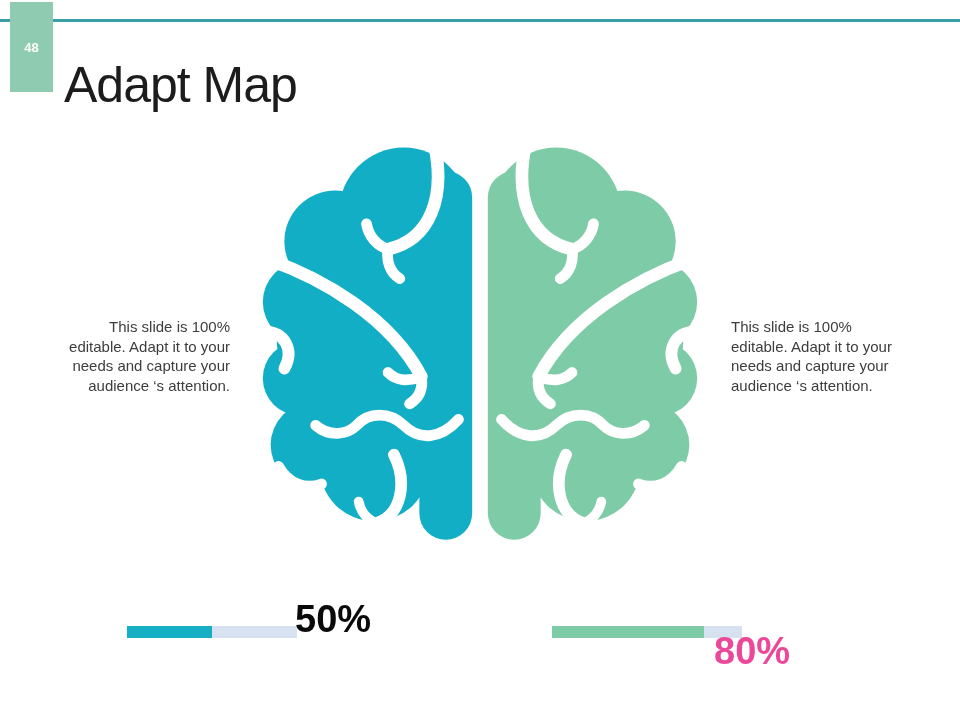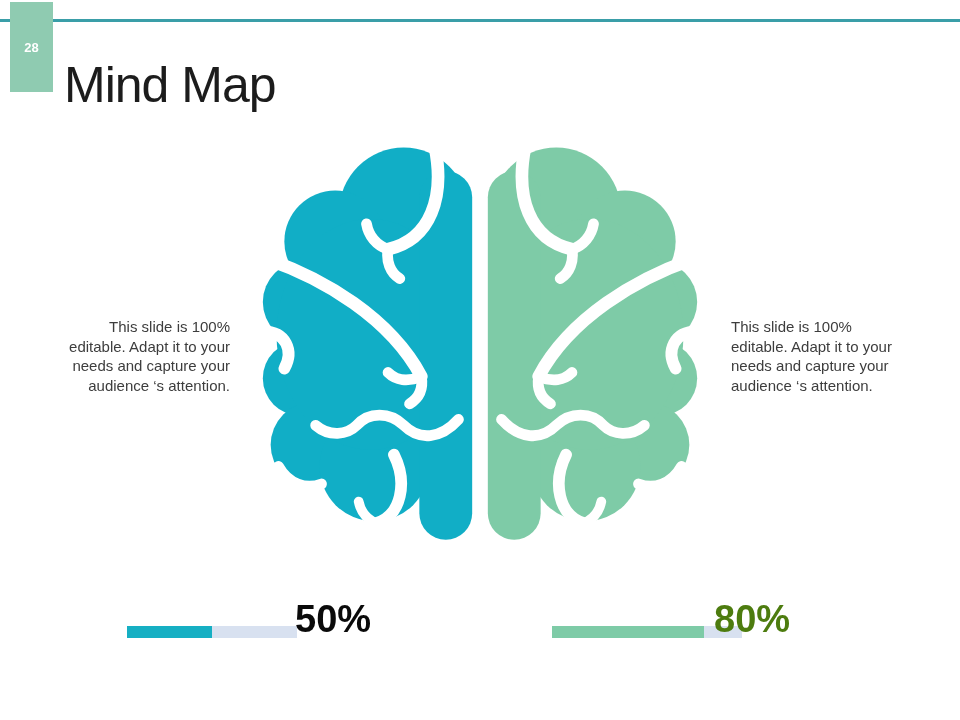--- a/index.html
+++ b/index.html
@@ -31,24 +31,24 @@
   }
 </style>
 </head>
 <body>
 
 <div class="slide">
 
   <div class="top-rule" style="background-color: rgb(58, 158, 168);"></div>
 
   <div class="page-badge" style="background-color: rgb(143, 203, 177); color: rgb(255, 255, 255);">
-    <span>28</span>
+    <span>48</span>
   </div>
 
-  <h1 class="title" style="color: rgb(28, 28, 28);">Mind Map</h1>
+  <h1 class="title" style="color: rgb(28, 28, 28);">Adapt Map</h1>
 
   <div class="note left" style="color: rgb(61, 61, 61);">This slide is 100% editable. Adapt it to your needs and capture your audience ‘s attention.</div>
 
   <div class="note right" style="color: rgb(61, 61, 61);">This slide is 100% editable. Adapt it to your needs and capture your audience ‘s attention.</div>
 
   <svg class="brain" viewBox="0 0 460 420" xmlns="http://www.w3.org/2000/svg">
     <defs>
       <g id="hemi">
         <circle cx="78" cy="70" r="66"></circle>
         <circle cx="148" cy="100" r="52"></circle>
@@ -78,15 +78,15 @@
   </svg>
 
   <div class="bar-track" style="left: 127px; width: 170px; background-color: rgb(216, 225, 240);">
     <div class="bar-fill" style="width: 50%; background-color: rgb(22, 175, 195);"></div>
   </div>
   <div class="bar-label" style="left: 295px; color: rgb(10, 10, 10);">50%</div>
 
   <div class="bar-track" style="left: 552px; width: 190px; background-color: rgb(216, 225, 240);">
     <div class="bar-fill" style="width: 80%; background-color: rgb(126, 203, 167);"></div>
   </div>
-  <div class="bar-label" style="left: 714px; color: #4d7c0f;">80%</div>
+  <div class="bar-label" style="left: 714px; color: #ec4899; margin-top: 32px;">80%</div>
 
 </div>
 
 </body></html>

